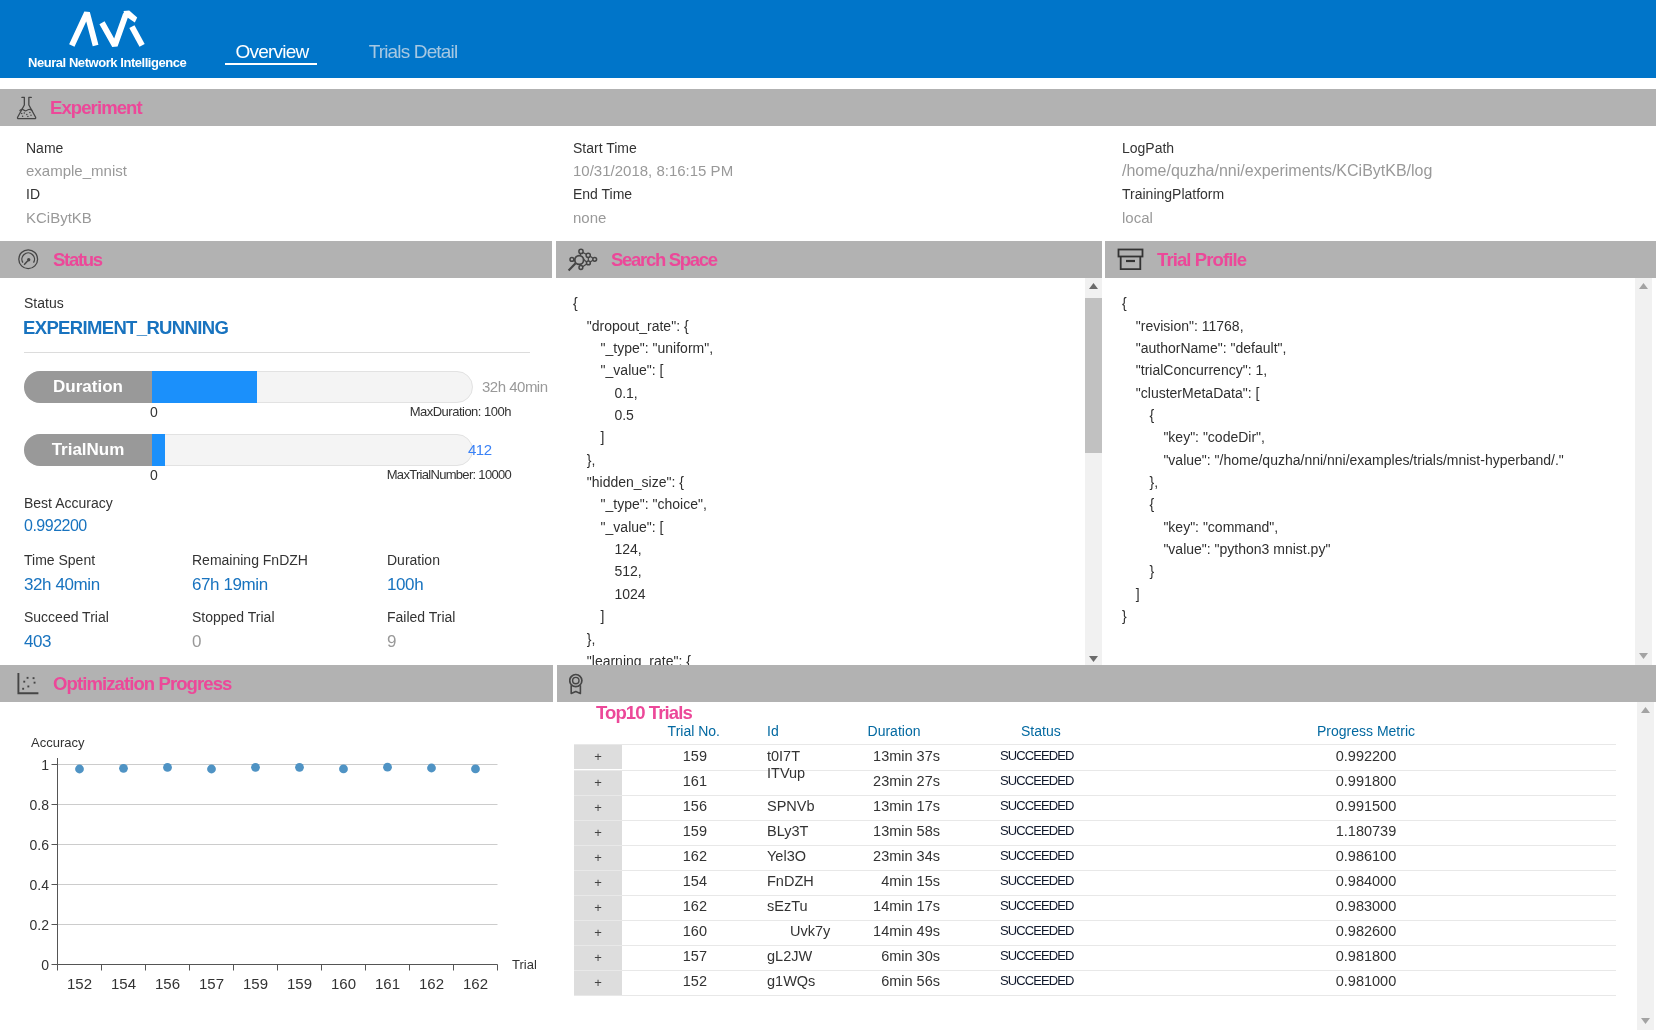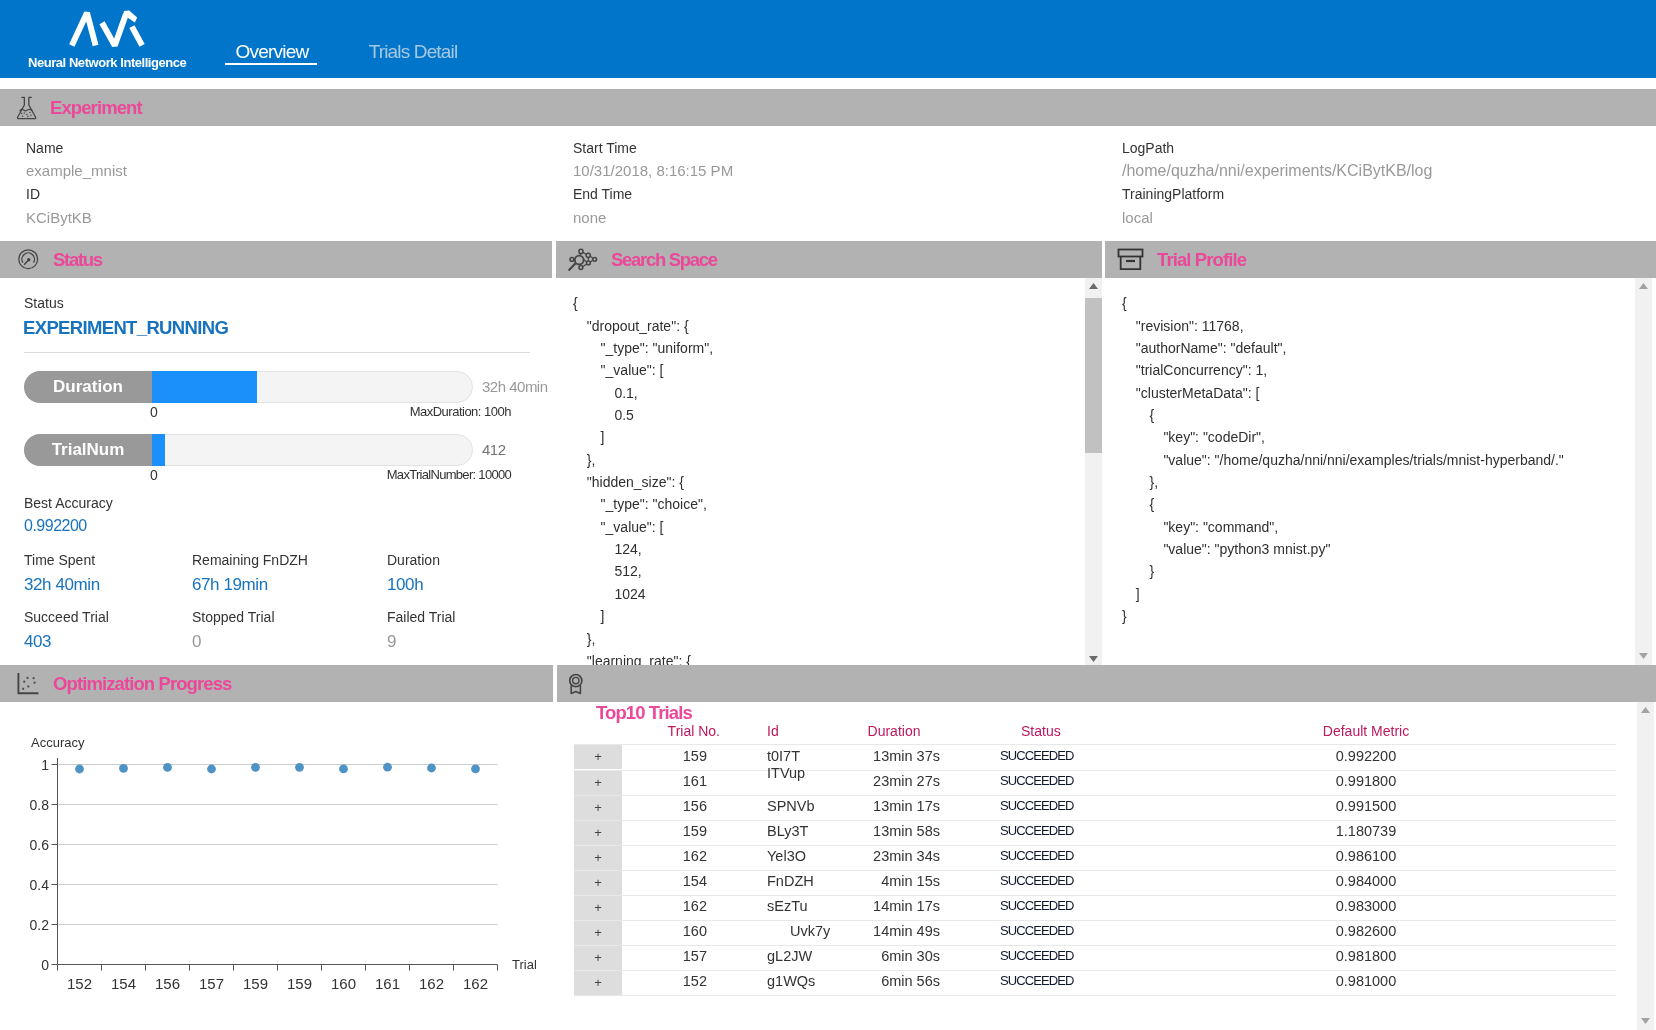--- a/index.html
+++ b/index.html
@@ -4,21 +4,21 @@
 html,body{width:1656px;height:1030px;background:#fff;overflow:hidden;
  font-family:"Liberation Sans",sans-serif;}
 .ab{position:absolute}
 .hdrbar{position:absolute;height:37px;background:#b2b2b2}
 .hdrtxt{position:absolute;font-size:18.5px;font-weight:700;color:#ec4899;letter-spacing:-0.9px;line-height:37px}
 .lab{position:absolute;font-size:14px;color:#333333;white-space:nowrap}
 .val{position:absolute;font-size:15px;color:#999999;white-space:nowrap}
 .bval{position:absolute;font-size:17px;letter-spacing:-0.4px;color:#1873bf;white-space:nowrap}
 .gval{position:absolute;font-size:17px;letter-spacing:-0.4px;color:#999999;white-space:nowrap}
 .j{position:absolute;font-size:14px;color:#2f2f2f;white-space:pre}
-.thead{position:absolute;font-size:14px;color:#be185d;white-space:nowrap}
+.thead{position:absolute;font-size:14px;color:#0369a1;white-space:nowrap}
 .tc{position:absolute;font-size:14.5px;color:#333333;white-space:nowrap}
 .suc{position:absolute;font-size:13px;letter-spacing:-0.9px;color:#0f172a;white-space:nowrap}
 .sepln{position:absolute;height:1px;background:#e8e8e8}
 .plus{position:absolute;background:#dddddd;color:#444;font-size:13px;text-align:center}
 </style></head><body>
 
 <div class="ab" style="left:0;top:0;width:1656px;height:78px;background:#0075c9"></div>
 <svg class="ab" style="left:0;top:0" width="200" height="78" viewBox="0 0 200 78">
 <g stroke="#ffffff" stroke-width="5.9" fill="none" stroke-linejoin="bevel">
 <path d="M71.8 45.6 L87 12.8 L95.6 45.6"></path>
@@ -107,21 +107,21 @@
 <div class="ab" style="left:24px;top:352px;width:506px;height:1px;background:#dcdcdc"></div>
 <div class="ab" style="left:24px;top:371px;width:449px;height:32px;background:#f4f4f4;border:1px solid #e2e2e2;border-radius:16px"></div>
 <div class="ab" style="left:152px;top:371px;width:105px;height:32px;background:#1b90fb"></div>
 <div class="ab" style="left:24px;top:371px;width:128px;height:32px;background:#999999;border-radius:16px 0 0 16px;color:#fff;font-size:17px;font-weight:700;text-align:center;line-height:32px">Duration</div>
 <div class="ab" style="left:482px;top:378px;font-size:15px;letter-spacing:-0.5px;color:#999999">32h 40min</div>
 <div class="ab" style="left:150px;top:404px;font-size:14px;color:#333">0</div>
 <div class="ab" style="left:511px;top:404px;font-size:13px;letter-spacing:-0.5px;color:#333;transform:translateX(-100%)">MaxDuration: 100h</div>
 <div class="ab" style="left:24px;top:434px;width:449px;height:32px;background:#f4f4f4;border:1px solid #e2e2e2;border-radius:16px"></div>
 <div class="ab" style="left:152px;top:434px;width:13px;height:32px;background:#1b90fb"></div>
 <div class="ab" style="left:24px;top:434px;width:128px;height:32px;background:#999999;border-radius:16px 0 0 16px;color:#fff;font-size:17px;font-weight:700;text-align:center;line-height:32px">TrialNum</div>
-<div class="ab" style="left:482px;top:441px;font-size:15px;letter-spacing:-0.5px;color:#737373">412</div>
+<div class="ab" style="left:468px;top:441px;font-size:15px;letter-spacing:-0.5px;color:#3b82f6">412</div>
 <div class="ab" style="left:150px;top:467px;font-size:14px;color:#333">0</div>
 <div class="ab" style="left:511px;top:467px;font-size:13px;letter-spacing:-0.7px;color:#333;transform:translateX(-100%)">MaxTrialNumber: 10000</div>
 <div class="lab" style="left:24px;top:495px">Best Accuracy</div>
 <div class="ab" style="left:24px;top:517px;font-size:16px;letter-spacing:-0.5px;color:#1873bf">0.992200</div>
 <div class="lab" style="left:24px;top:552px">Time Spent</div>
 <div class="bval" style="left:24px;top:575px">32h 40min</div>
 <div class="lab" style="left:192px;top:552px">Remaining FnDZH</div>
 <div class="bval" style="left:192px;top:575px">67h 19min</div>
 <div class="lab" style="left:387px;top:552px">Duration</div>
 <div class="bval" style="left:387px;top:575px">100h</div>
@@ -257,21 +257,21 @@
     <circle cx="431.5" cy="768.0" r="4.4" fill="#4f93c4"></circle>
     <text x="431.5" y="989" font-size="15" fill="#333" text-anchor="middle">162</text>
     <circle cx="475.5" cy="768.9" r="4.4" fill="#4f93c4"></circle>
     <text x="475.5" y="989" font-size="15" fill="#333" text-anchor="middle">162</text>
     <text x="512" y="969" font-size="13" fill="#333">Trial</text>
   </svg>
 <div class="thead" style="left:720px;transform:translateX(-100%);top:722.8px">Trial No.</div>
 <div class="thead" style="left:767px;top:722.8px">Id</div>
 <div class="thead" style="left:894px;transform:translateX(-50%);top:722.8px">Duration</div>
 <div class="thead" style="left:1021px;top:722.8px">Status</div>
-<div class="thead" style="left:1366px;transform:translateX(-50%);top:722.8px">Default Metric</div>
+<div class="thead" style="left:1366px;transform:translateX(-50%);top:722.8px">Progress Metric</div>
 <div class="sepln" style="left:574px;top:744px;width:1042px"></div>
 <div class="plus" style="left:574px;top:745.4px;width:48px;height:24.1px;line-height:24.1px">+</div>
 <div class="tc" style="left:707px;top:747.6px;transform:translateX(-100%)">159</div>
 <div class="tc" style="left:767px;top:747.6px">t0I7T</div>
 <div class="tc" style="left:940px;top:747.6px;transform:translateX(-100%)">13min 37s</div>
 <div class="suc" style="left:1000px;top:747.6px">SUCCEEDED</div>
 <div class="tc" style="left:1366px;top:747.6px;transform:translateX(-50%)">0.992200</div>
 <div class="sepln" style="left:574px;top:769.5px;width:1042px"></div>
 <div class="plus" style="left:574px;top:770.5px;width:48px;height:24.1px;line-height:24.1px">+</div>
 <div class="tc" style="left:707px;top:772.7px;transform:translateX(-100%)">161</div>

